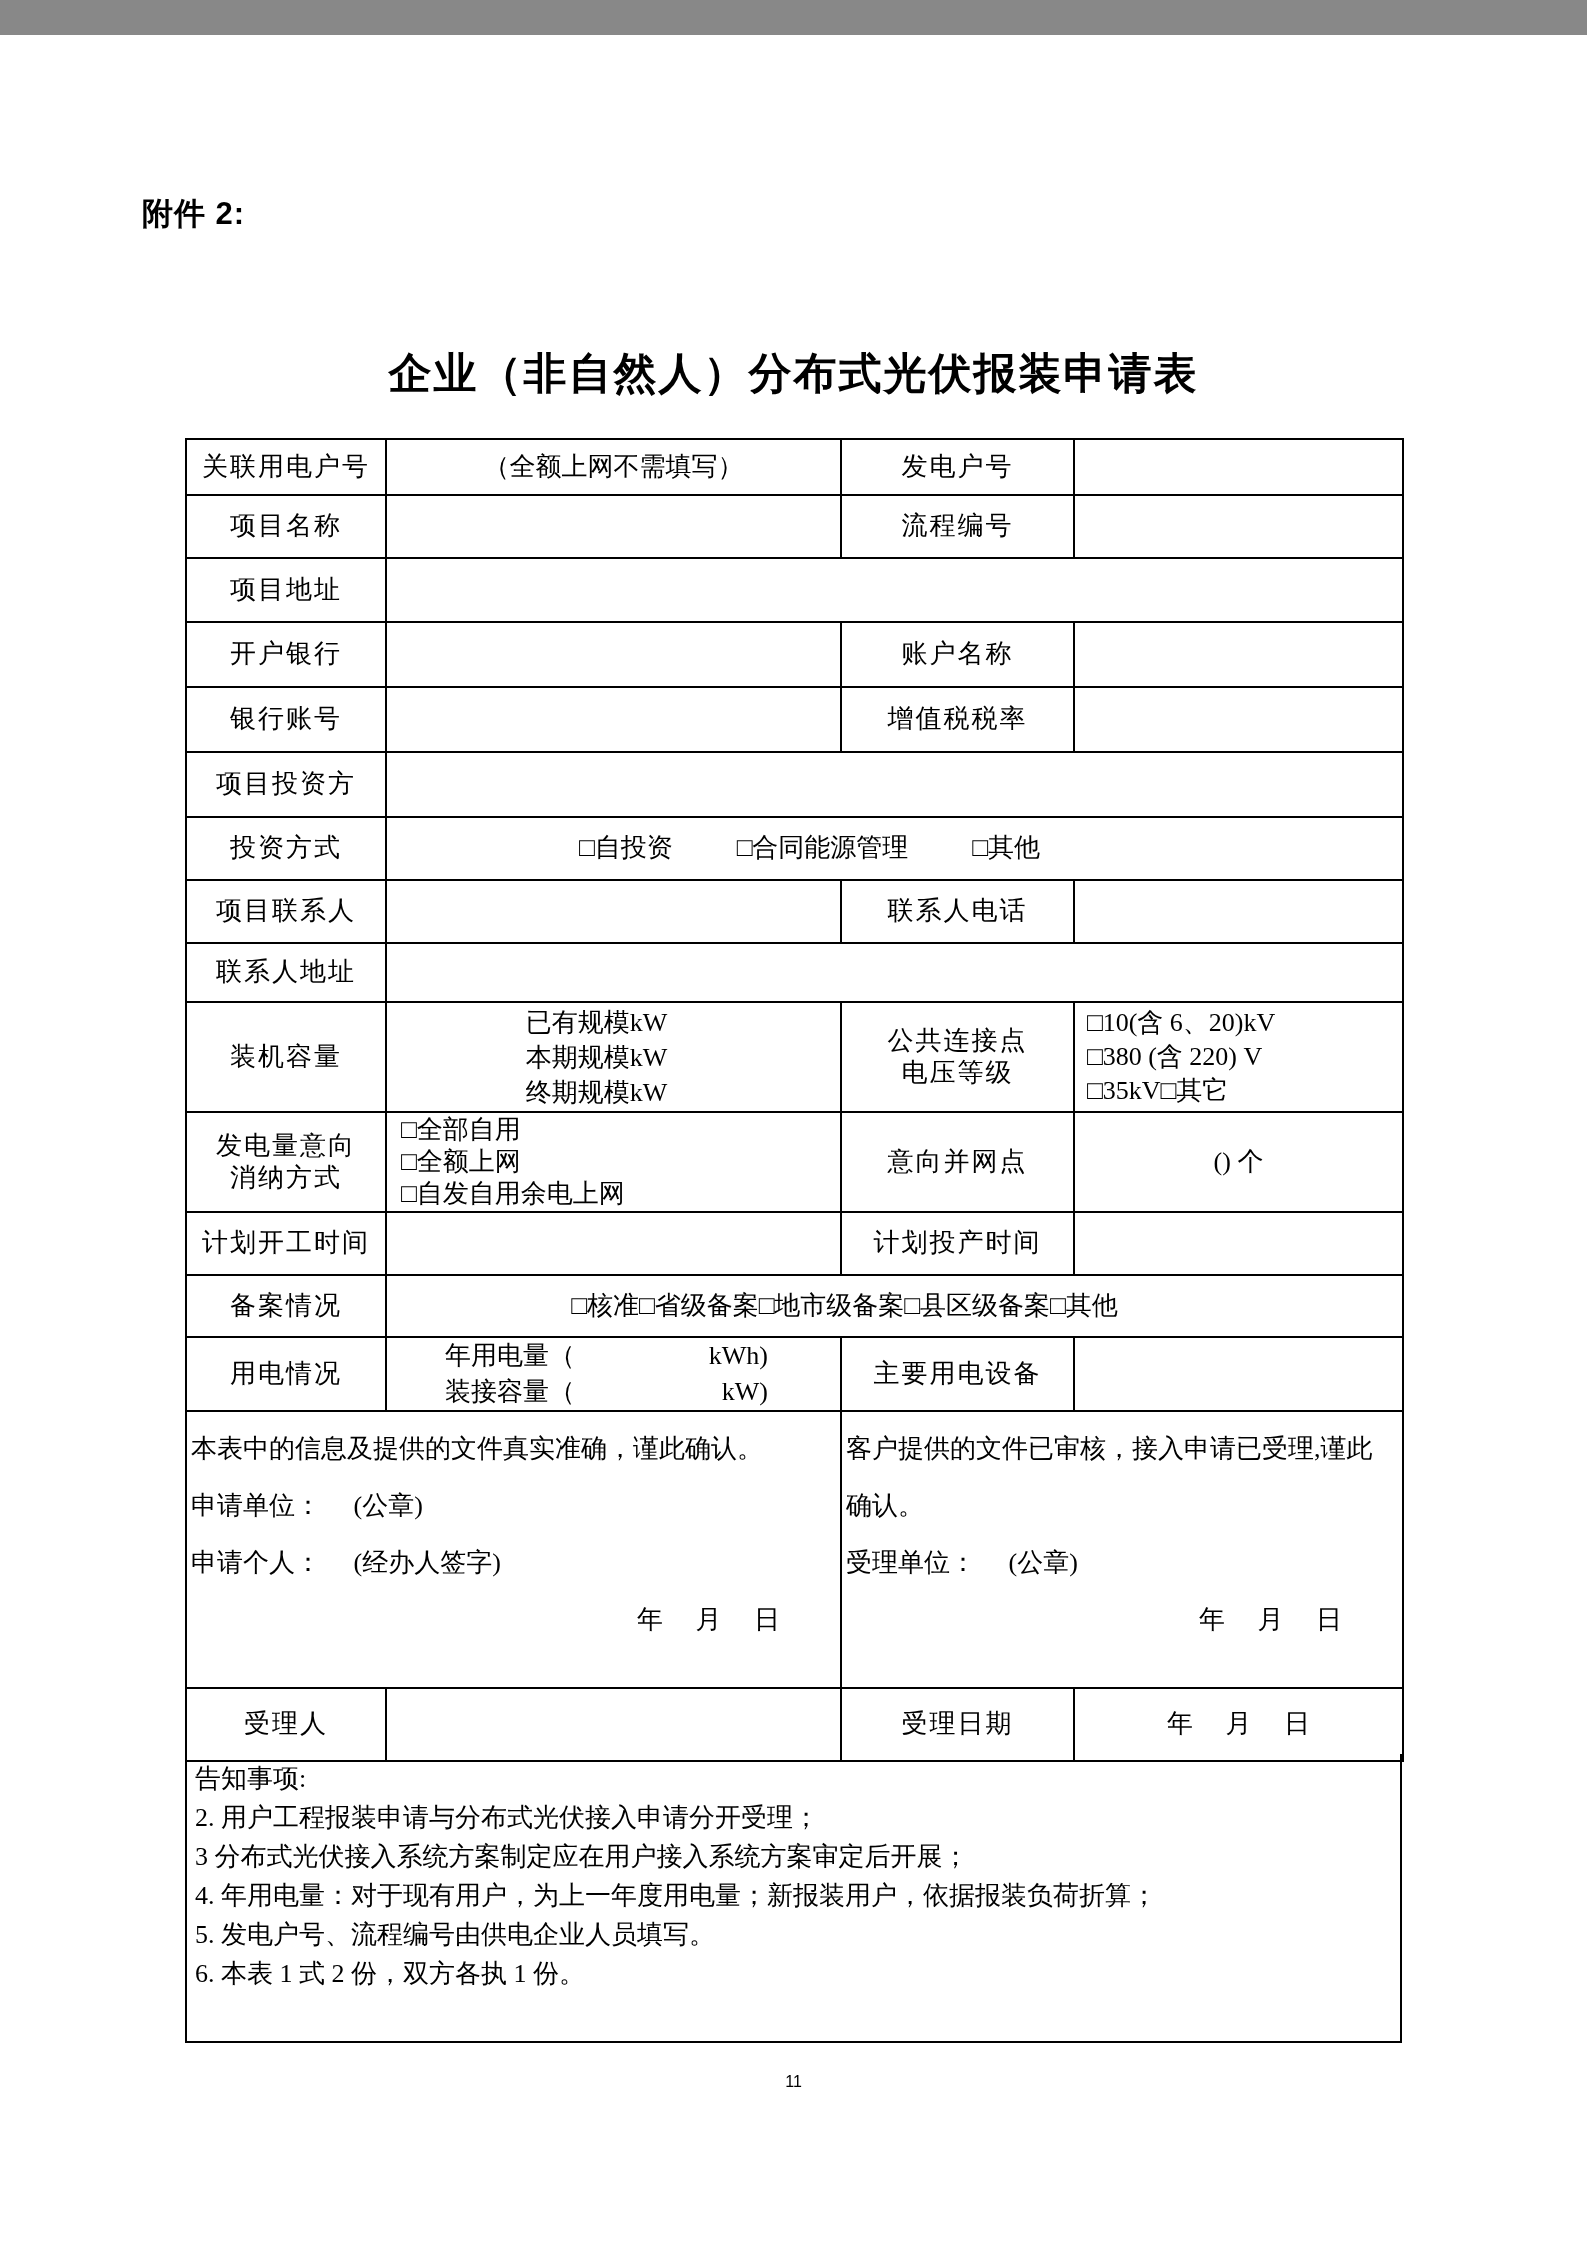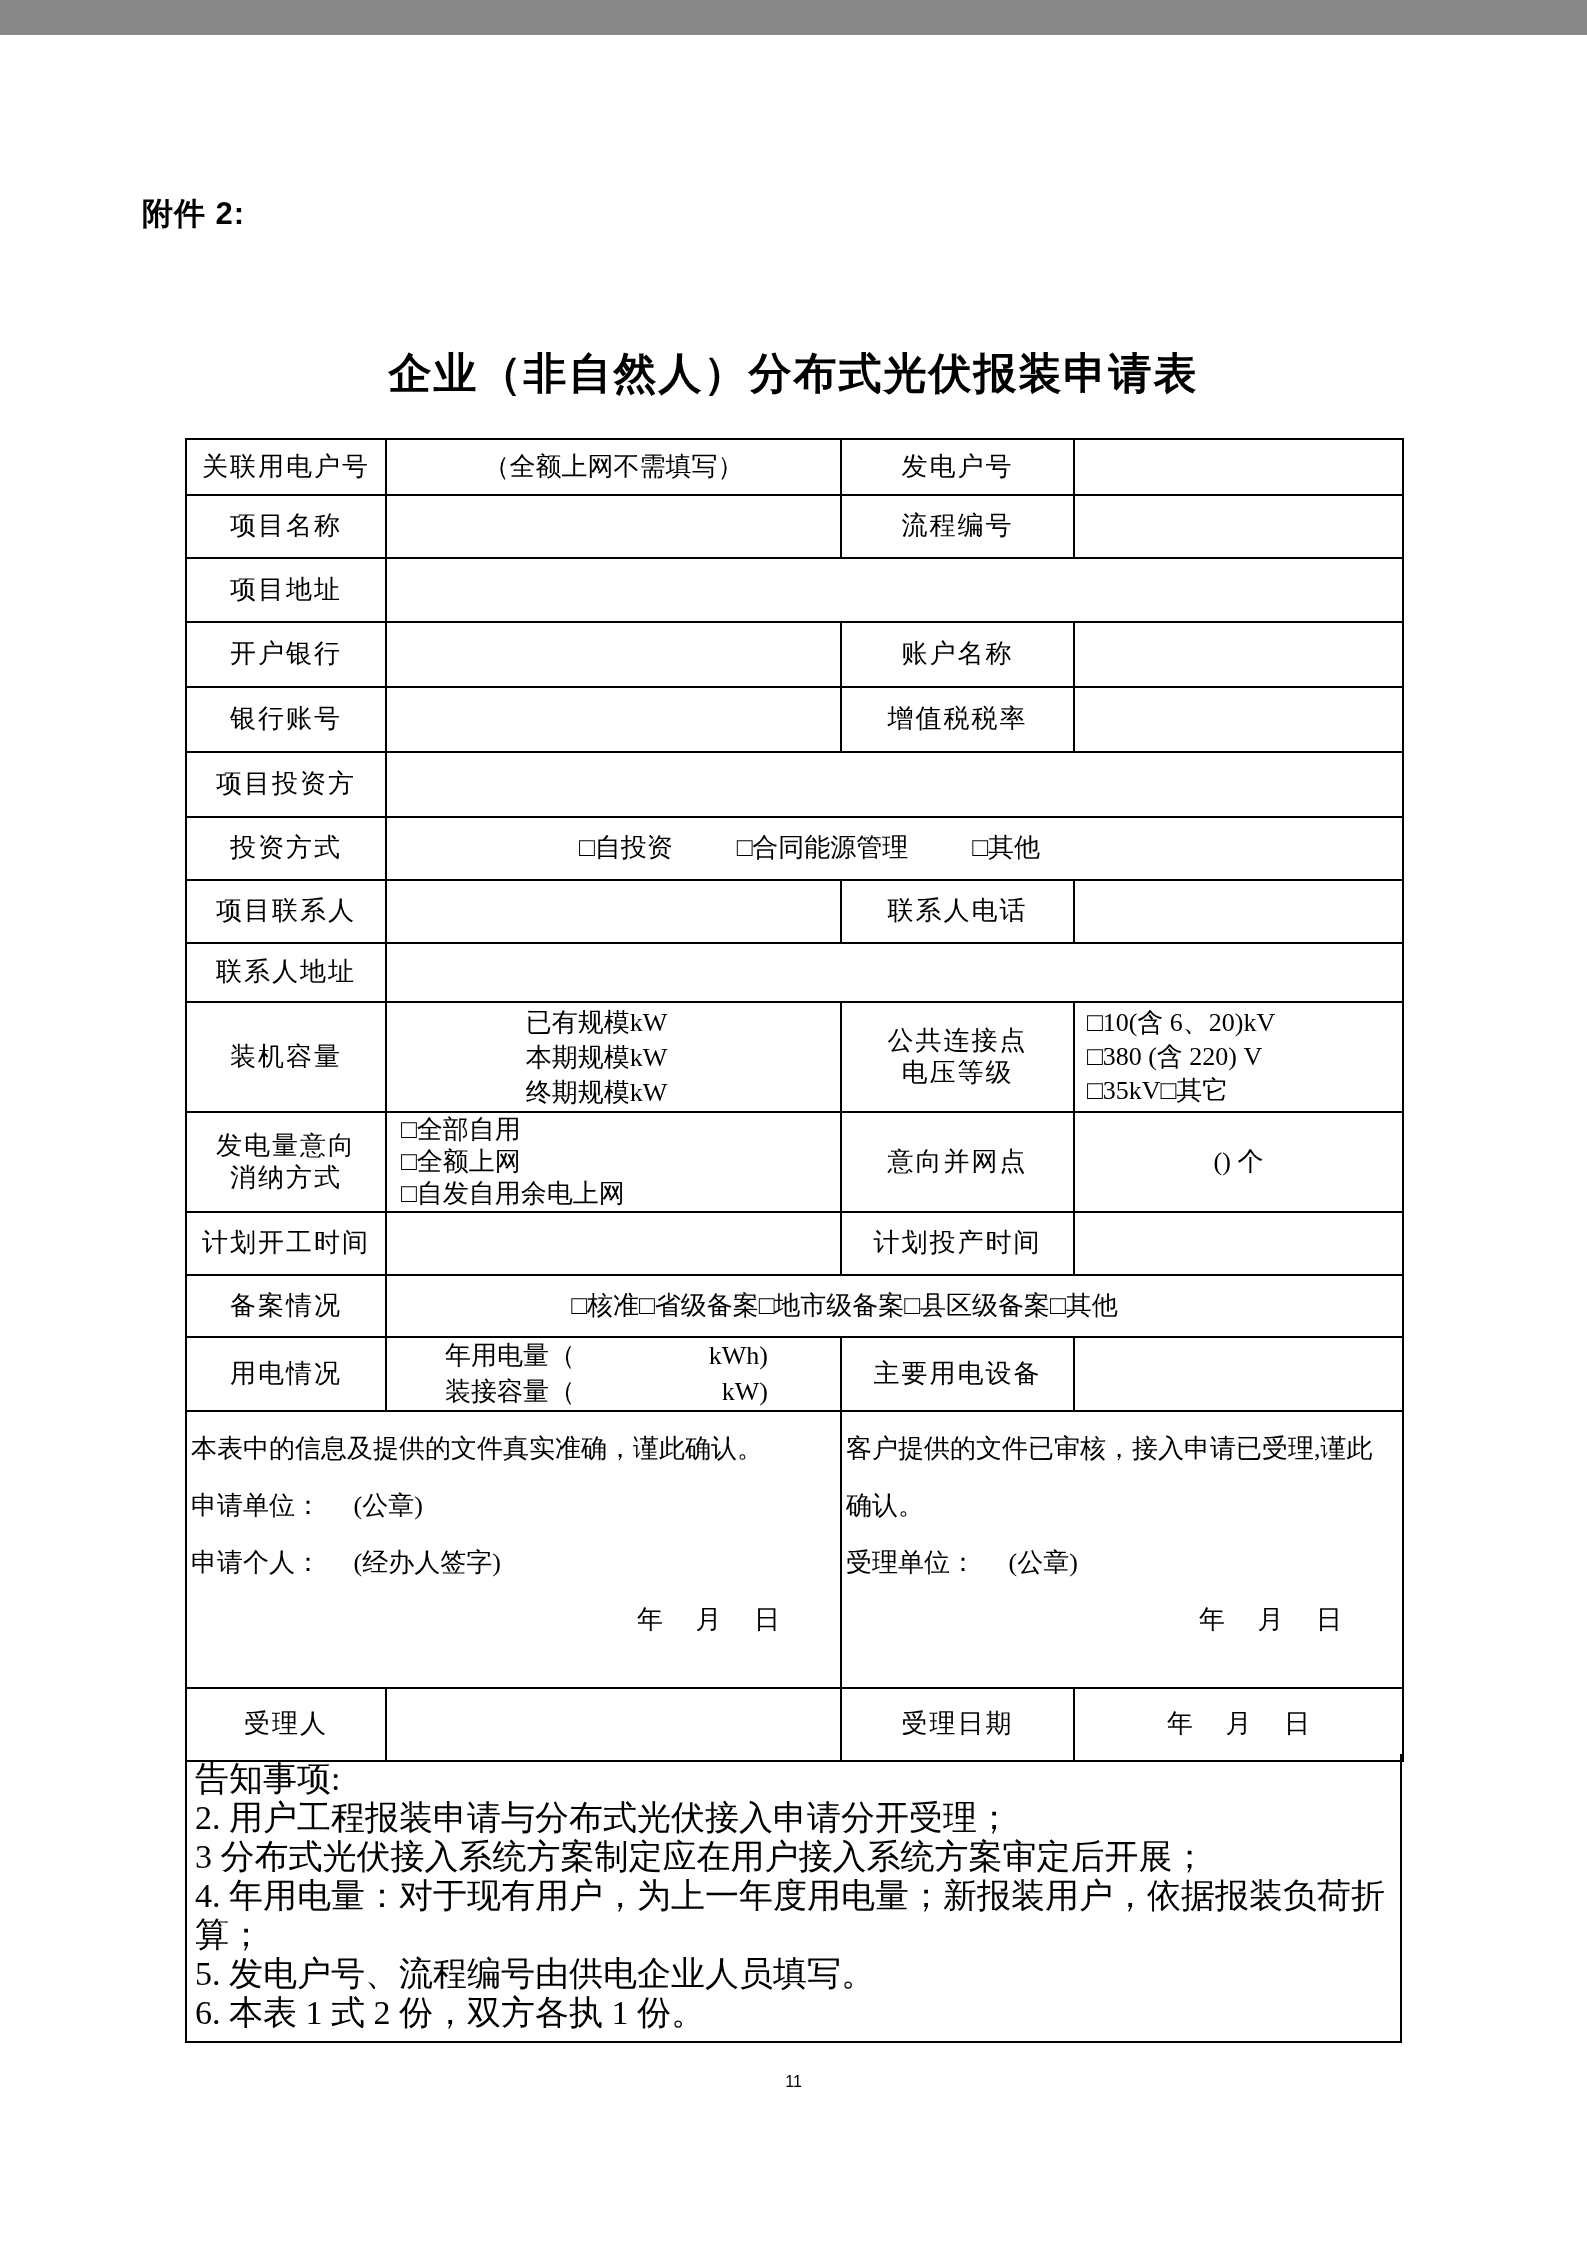--- a/index.html
+++ b/index.html
@@ -64,21 +64,21 @@
     padding:8px 0 0 4px !important;
     line-height:57px;
   }
   .sig-r1{padding-right:14px;}
   .sig-date{text-align:right;padding-right:60px;}
   .notice-box{
     position:absolute;left:185px;top:1719px;
     width:1217px;height:289px;
     border:2px solid #000;border-top:0;
     box-sizing:border-box;
-    font-size:34px;line-height:39px;
+    font-size:26px;line-height:39px;
     padding:5px 10px 0 8px;
   }
   .page-number{
     position:absolute;left:0;top:2038px;width:100%;
     text-align:center;font-size:16px;
     font-family:"Liberation Sans", sans-serif;
   }
 </style>
 </head>
 <body>

